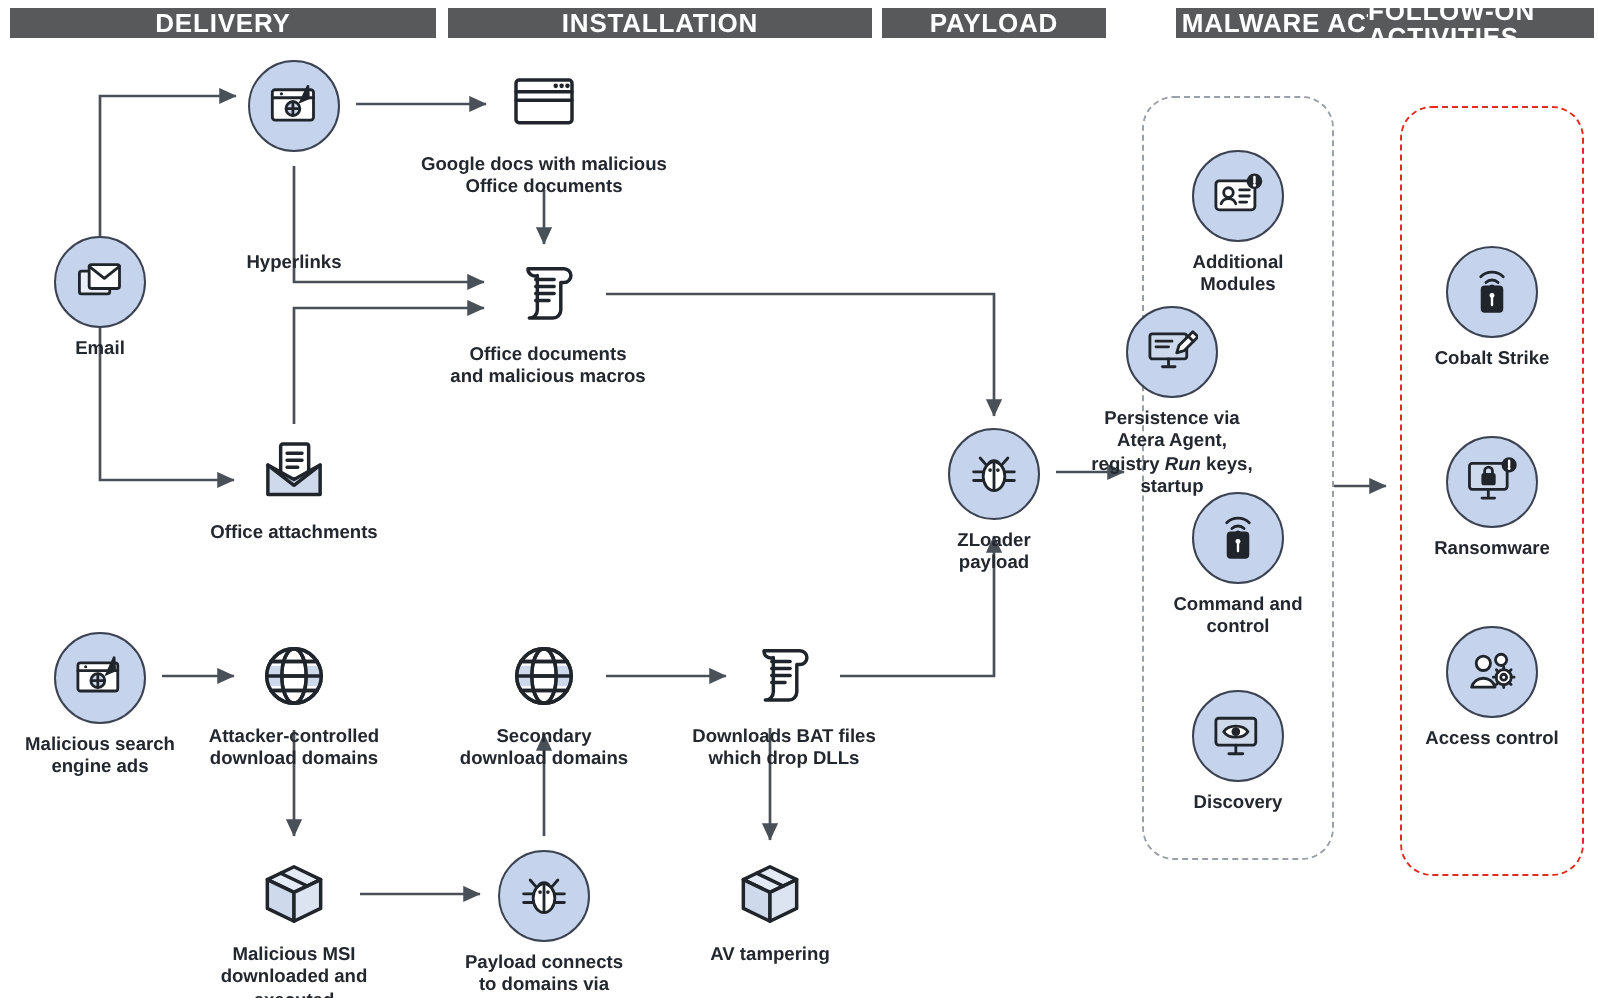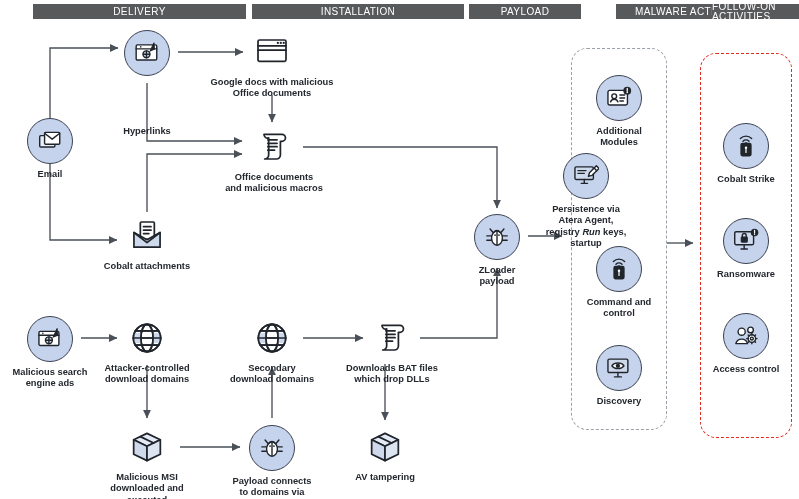--- a/index.html
+++ b/index.html
@@ -4,23 +4,23 @@
 <style>
   html,body{margin:0;padding:0;background:#ffffff;}
   body{width:799px;height:499px;position:relative;overflow:hidden;
        font-family:"Liberation Sans","DejaVu Sans",sans-serif;
        color:#2b2f36;-webkit-font-smoothing:antialiased;}
   #stage{position:absolute;left:0;top:0;width:799px;height:499px;}
   svg#wires{position:absolute;left:0;top:0;width:799px;height:499px;overflow:visible;}
 
   
   .phase{position:absolute;height:15px;background:#58595b;color:#ffffff;
-         font-size:10px;font-weight:400;letter-spacing:.4px;
+         font-size:13px;font-weight:700;letter-spacing:.4px;
          display:flex;align-items:center;justify-content:center;
-         text-transform:uppercase;line-height:1;margin-left:28px;}
+         text-transform:uppercase;line-height:1;}
 
   
   .group-box{position:absolute;border-radius:16px;box-sizing:border-box;}
   .group-grey{border:1.3px dashed #9aa0a8;}
   .group-red{border:1.8px dashed #e02b20;}
 
   
   .node{position:absolute;display:flex;flex-direction:column;align-items:center;}
   .glyph{display:flex;align-items:center;justify-content:center;}
   .circ{border-radius:50%;background:#c5d3ec;border:1.6px solid #3b4252;
@@ -120,21 +120,21 @@
       </div>
       <div class="node" style="width: 140px; left: 77px; top: 216px;">
         <div class="glyph" style="width: 40px; height: 40px;">
           <svg width="32" height="32" viewBox="0 0 24 24" aria-hidden="true">
             <rect x="7" y="1.5" width="10.5" height="13" rx=".8" fill="#fff" stroke="#20252c" stroke-width="1.3" stroke-linejoin="round" stroke-linecap="round"></rect>
             <path d="M9.4 5 H15 M9.4 7.6 H15 M9.4 10.2 H13.4" stroke="#20252c" fill="none" stroke-width="1.3" stroke-linejoin="round" stroke-linecap="round"></path>
             <path d="M2.2 9.4 L12 14.8 L21.8 9.4 V20.4 H2.2 Z" fill="#cfd9ec" stroke="#20252c" stroke-width="1.3" stroke-linejoin="round" stroke-linecap="round"></path>
             <path d="M2.2 9.4 L12 17 L21.8 9.4" stroke="#20252c" fill="none" stroke-width="1.3" stroke-linejoin="round" stroke-linecap="round"></path>
           </svg>
         </div>
-        <div class="lbl">Cobalt attachments</div>
+        <div class="lbl">Office attachments</div>
       </div>
       <div class="node" style="width: 140px; left: 427px; top: 214px;">
         <div class="glyph circ" style="width: 44px; height: 44px;">
           <svg width="26" height="26" viewBox="0 0 24 24" aria-hidden="true">
             <ellipse cx="12" cy="13" rx="5" ry="6.6" fill="#fff" stroke="#20252c" stroke-width="1.3" stroke-linejoin="round" stroke-linecap="round"></ellipse>
             <path d="M12 7.4 V19" stroke="#20252c" fill="none" stroke-width="1.3" stroke-linejoin="round" stroke-linecap="round"></path>
             <path d="M8.6 8 L5.6 4.6 M15.4 8 L18.4 4.6" stroke="#20252c" fill="none" stroke-width="1.3" stroke-linejoin="round" stroke-linecap="round"></path>
             <path d="M7 11 H2.6 M7 15 H2.6 M17 11 H21.4 M17 15 H21.4" stroke="#20252c" fill="none" stroke-width="1.3" stroke-linejoin="round" stroke-linecap="round"></path>
             <path d="M9.4 7.4 a3 3 0 0 1 5.2 0" stroke="#20252c" fill="none" stroke-width="1.3" stroke-linejoin="round" stroke-linecap="round"></path>
             <circle cx="10.2" cy="10.2" r=".85" fill="#20252c"></circle>

